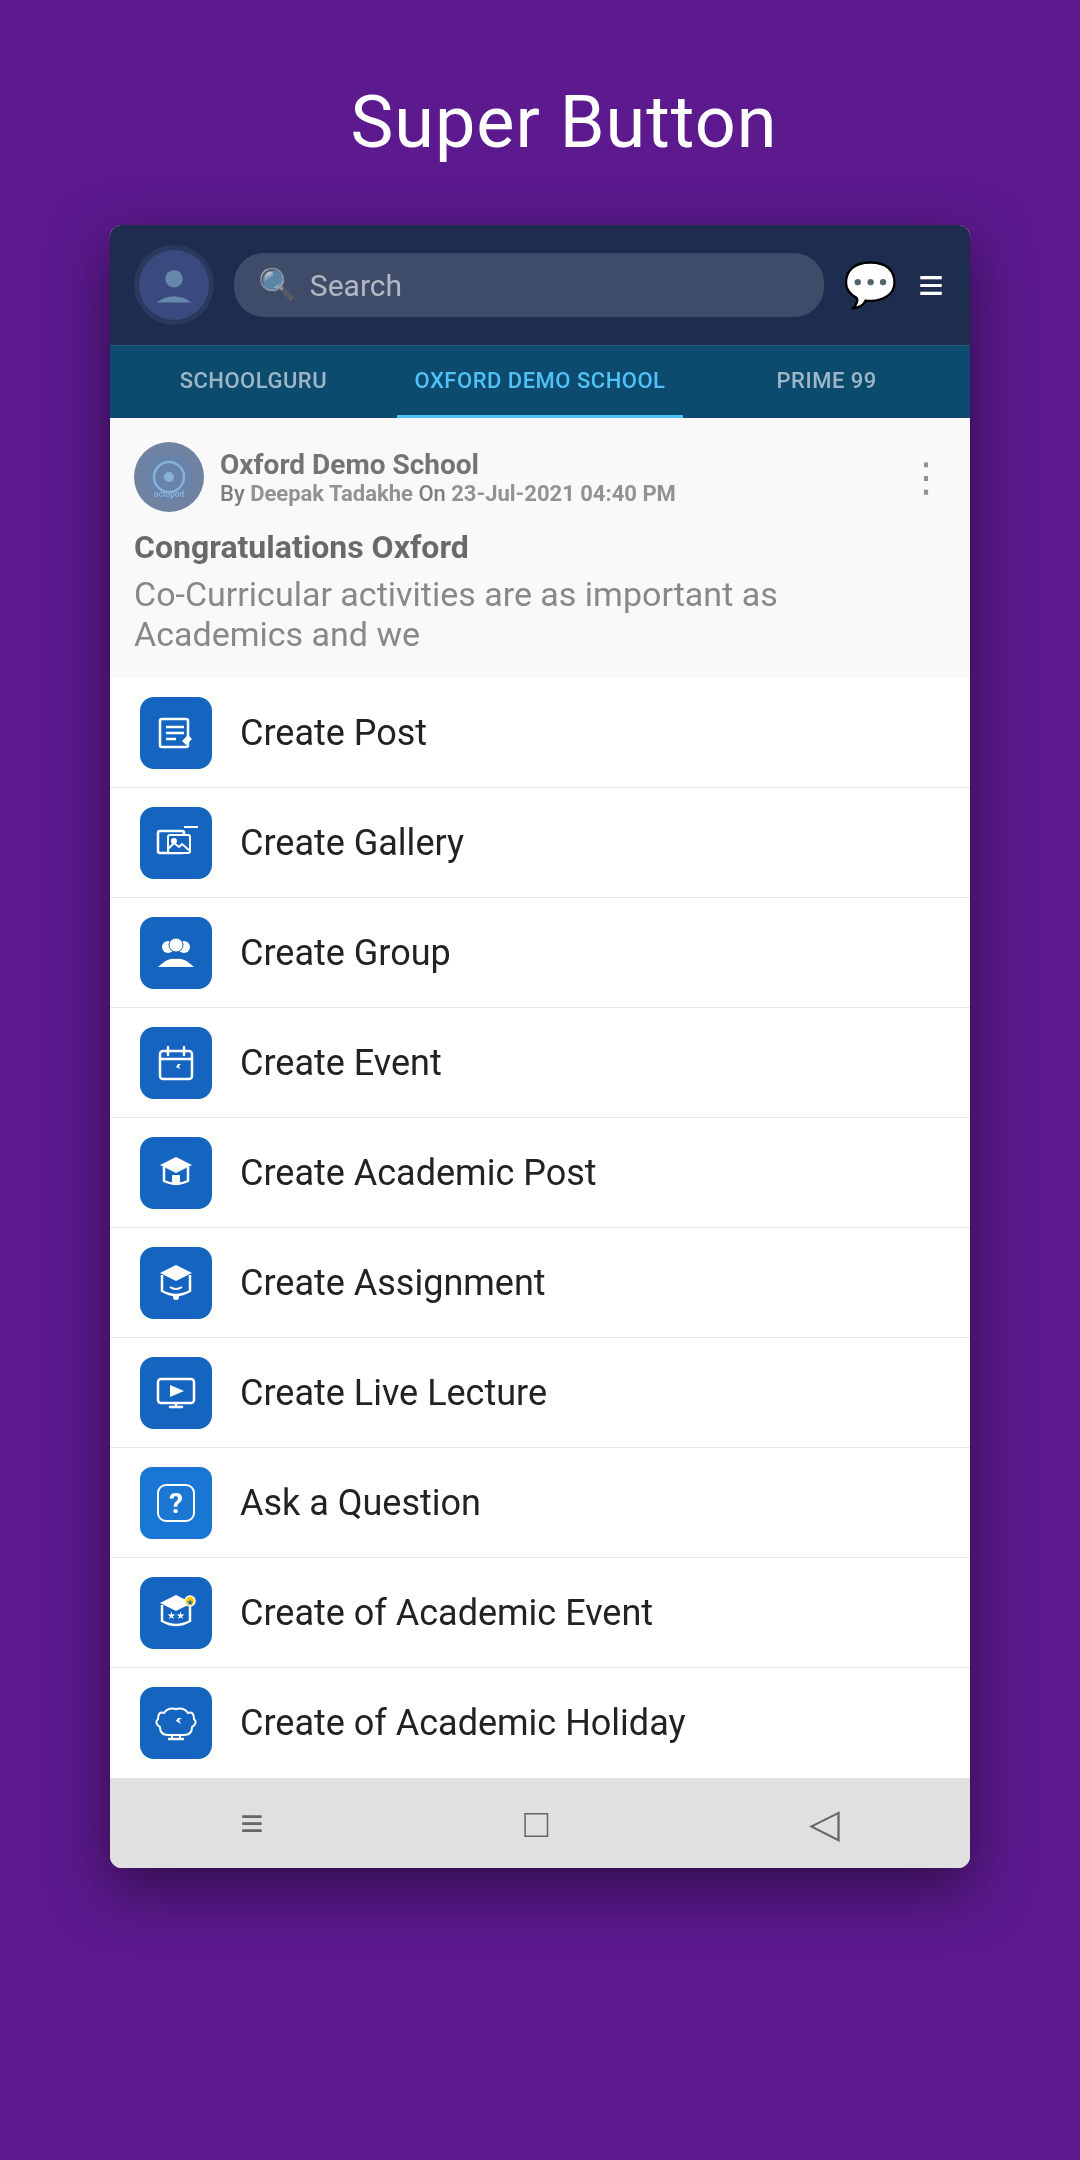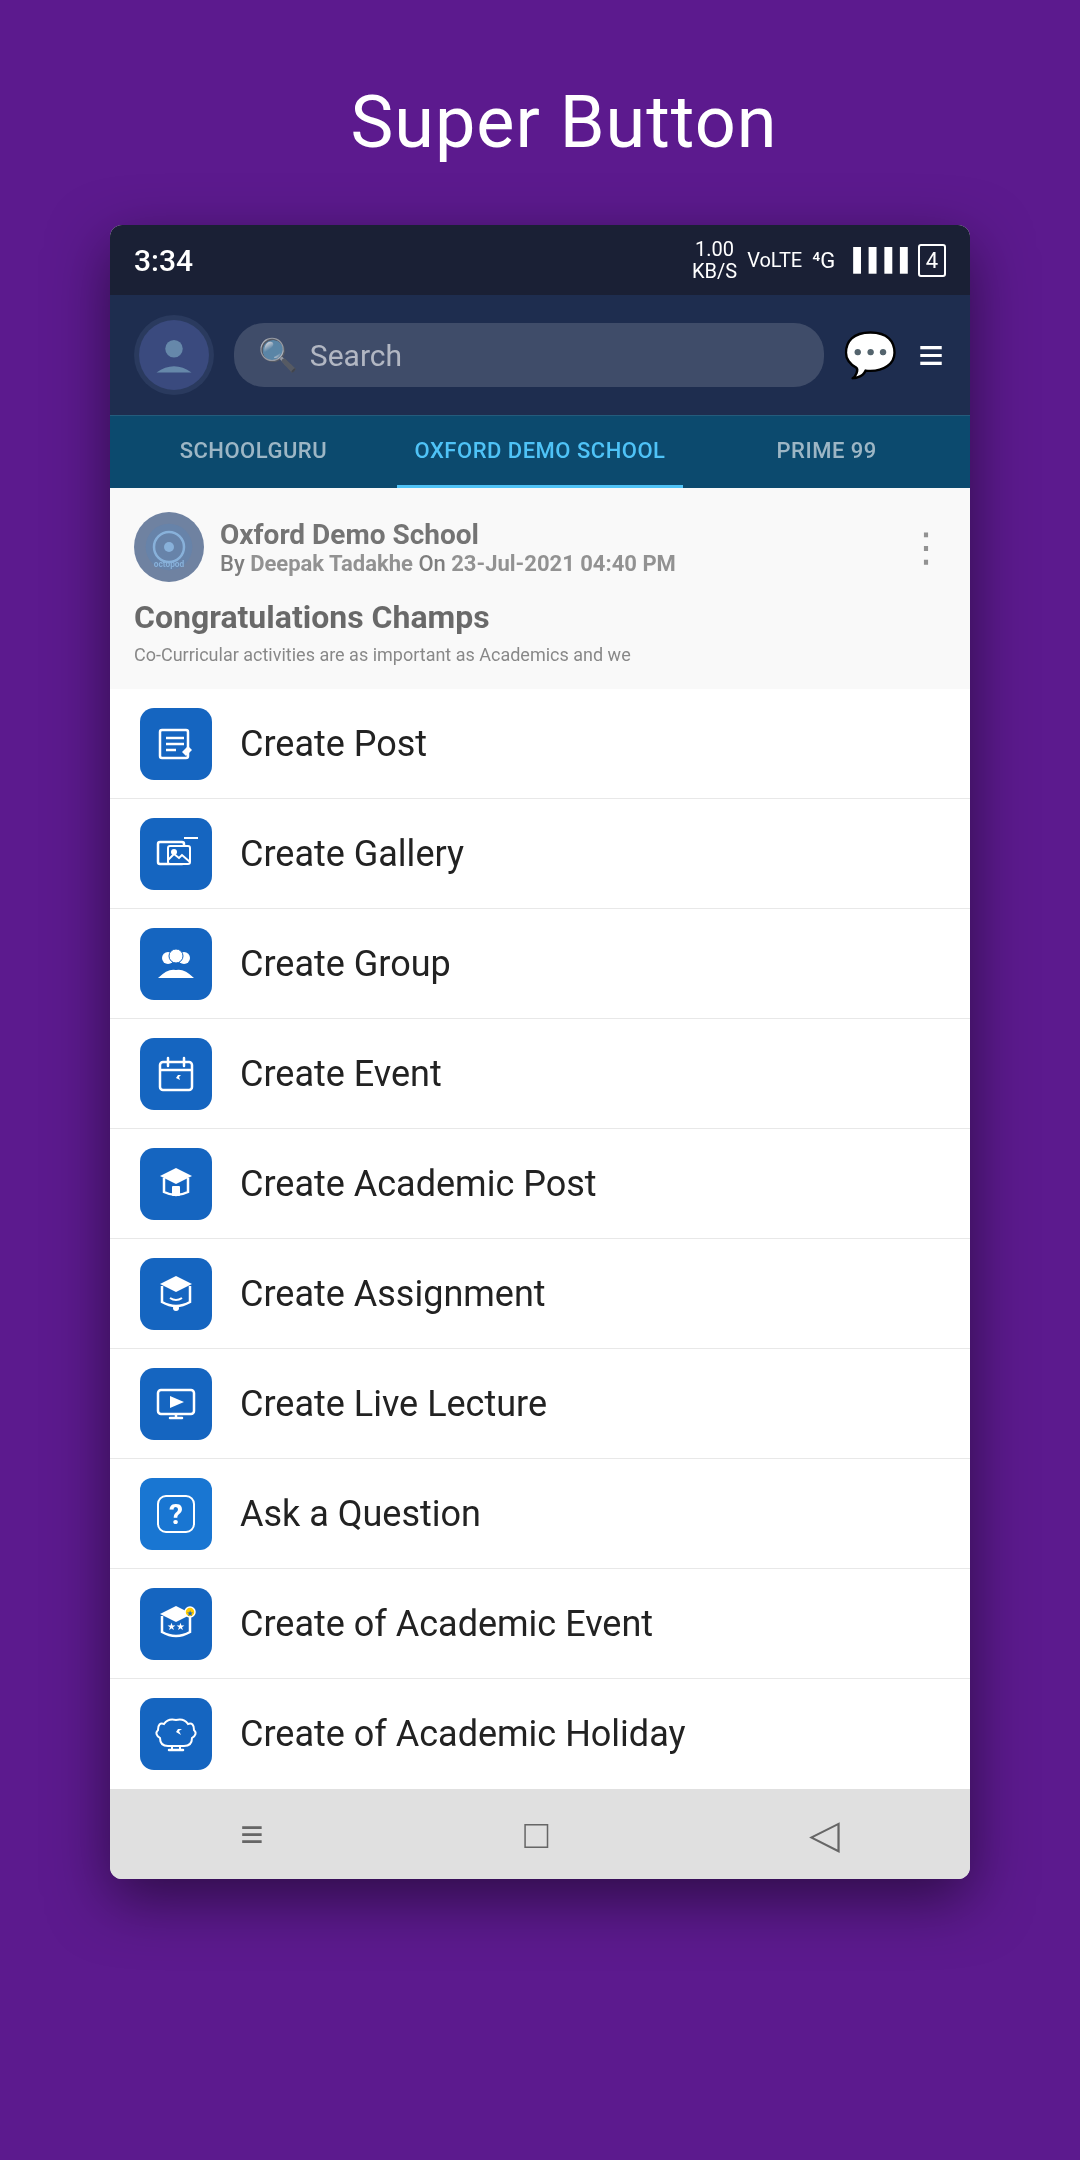--- a/index.html
+++ b/index.html
@@ -146,21 +146,21 @@
       color: white;
       font-size: 28px;
       font-weight: bold;
     }
     .post-meta { flex: 1; }
     .post-school-name { font-size: 28px; font-weight: 700; color: #222; }
     .post-author { font-size: 22px; color: #555; }
     .post-author span { color: #333; font-weight: 500; }
     .post-more { font-size: 40px; color: #555; }
     .post-title { font-size: 32px; font-weight: 700; color: #111; margin-bottom: 8px; }
-    .post-excerpt { font-size: 18px; color: #444; }
+    .post-excerpt { font-size: 34px; color: #444; }
 
     
     .menu-list {
       background: white;
     }
     .menu-item {
       display: flex;
       align-items: center;
       gap: 28px;
       padding: 0 30px;
@@ -203,30 +203,20 @@
       color: #666;
     }
   </style>
 </head>
 <body>
 
 <h1 class="page-title">Super Button</h1>
 
 <div class="phone-frame">
 
-  <div class="status-bar">
-    <span class="status-time">3:34</span>
-    <div class="status-right">
-      <span style="font-size:20px; line-height:1.1; text-align:center;">1.00<br>KB/S</span>
-      <span style="font-size:20px;">VoLTE</span>
-      <span style="font-size:22px;">⁴G</span>
-      <span>▐▐▐▐</span>
-      <span style="border:2px solid white; border-radius:3px; padding:2px 6px; font-size:22px;">4</span>
-    </div>
-  </div>
 
   <div class="app-header">
     <div class="avatar-circle">
       <div class="avatar-inner">
         <svg viewBox="0 0 40 40" width="50" height="50" fill="none">
           <circle cx="20" cy="15" r="7" fill="#6688aa"></circle>
           <path d="M6 34 Q20 24 34 34" fill="#6688aa"></path>
         </svg>
       </div>
     </div>
@@ -260,21 +250,21 @@
         <div class="post-school-name">Oxford Demo School</div>
         <div class="post-author">
           <span>By</span>
           <strong>Deepak Tadakhe</strong>
           <span>On</span>
           <strong>23-Jul-2021 04:40 PM</strong>
         </div>
       </div>
       <span class="post-more">⋮</span>
     </div>
-    <div class="post-title">Congratulations Champs</div>
+    <div class="post-title">Congratulations Oxford</div>
     <div class="post-excerpt">Co-Curricular activities are as important as Academics and we</div>
   </div>
 
   <div class="menu-list">
 
     <div class="menu-item">
       <div class="menu-icon-wrap">
         <svg viewBox="0 0 44 44" fill="white">
           <rect x="6" y="8" width="28" height="28" rx="2" fill="none" stroke="white" stroke-width="2.5"></rect>
           <line x1="12" y1="16" x2="30" y2="16" stroke="white" stroke-width="2.5"></line>

